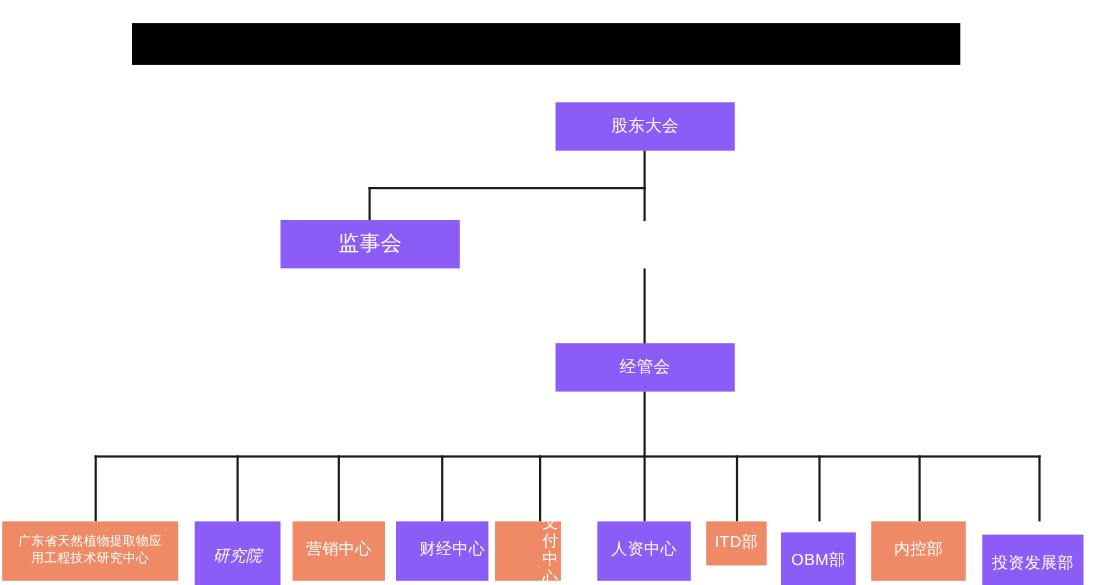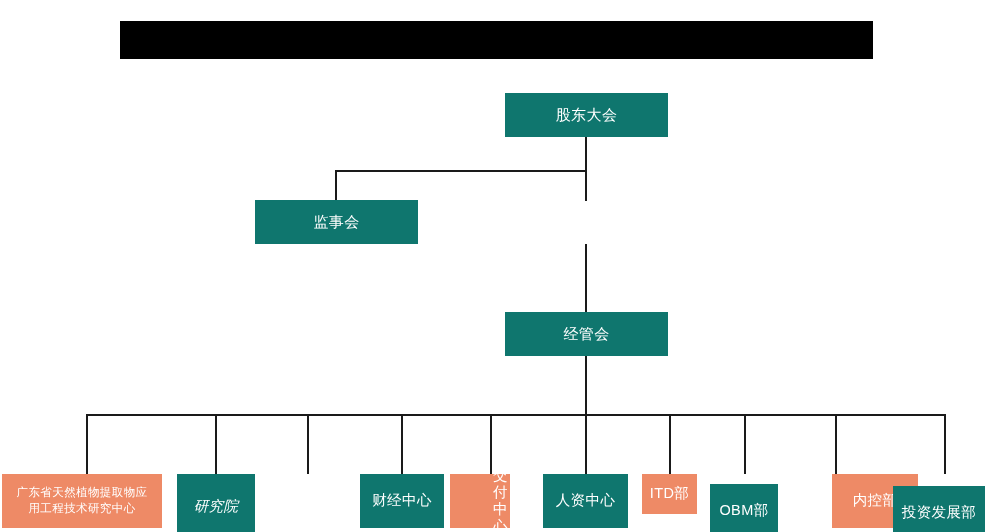--- a/index.html
+++ b/index.html
@@ -29,25 +29,25 @@
     align-items: center;
     justify-content: center;
     text-align: center;
     color: #ffffff;
     line-height: 1.18;
     letter-spacing: 0.4px;
     font-weight: 500;
     padding: 2px 3px;
     user-select: none;
   }
-  .node.dark  { background: #0f766e; }
+  .node.dark  { background: #8b5cf6; }
   .node.light { background: #ee8a66; }
   .node .label { display: block; white-space: pre-line; }
   .node.lvl1 { font-size: 15px; }
-  .node.lvl2 { font-size: 15px; }
+  .node.lvl2 { font-size: 19px; }
   .node.lvl3 { font-size: 15px; }
   .node.leaf { font-size: 14.5px; }
   .node.leaf.multiline { font-size: 11.5px; line-height: 1.35; }
   .connector {
     position: absolute;
     background: #1a1a1a;
   }
   .connector.v { width: 2px; }
   .connector.h { height: 2px; }
 </style>
@@ -96,42 +96,45 @@
 
   <div class="node light leaf multiline" style="left:2px; top:474px; width:160px; height:54px;">
     <span class="label">广东省天然植物提取物应
 用工程技术研究中心</span>
   </div>
 
   <div class="node dark leaf" style="left:177px; top:474px; width:78px; height:65px;font-style:italic;">
     <span class="label">研究院</span>
   </div>
 
+  <div class="node light leaf" style="left:266px; top:474px; width:84px; height:54px;">
+    <span class="label">营销中心</span>
+  </div>
 
-  <div class="node dark leaf" style="left:360px; top:474px; width:84px; height:54px;">
+  <div class="node dark leaf" style="left:360px; top:474px; width:84px; height:54px;justify-content:flex-end;">
     <span class="label">财经中心</span>
   </div>
 
   <div class="node light leaf" style="left:450px; top:474px; width:60px; height:54px;padding-left:44px;">
     <span class="label">交付中心</span>
   </div>
 
   <div class="node dark leaf" style="left:543px; top:474px; width:85px; height:54px;">
     <span class="label">人资中心</span>
   </div>
 
   <div class="node light leaf" style="left:642px; top:474px; width:55px; height:40px;">
     <span class="label">ITD部</span>
   </div>
 
   <div class="node dark leaf" style="left:710px; top:474px; width:68px; height:54px;margin-top:10px;">
     <span class="label">OBM部</span>
   </div>
 
-  <div class="node light leaf" style="left:792px; top:474px; width:86px; height:54px;margin-left:40px;">
+  <div class="node light leaf" style="left:792px; top:474px; width:86px; height:54px;">
     <span class="label">内控部</span>
   </div>
 
   <div class="node dark leaf" style="left:893px; top:486px; width:92px; height:54px;">
     <span class="label">投资发展部</span>
   </div>
 
 </div>
 
 </body></html>

